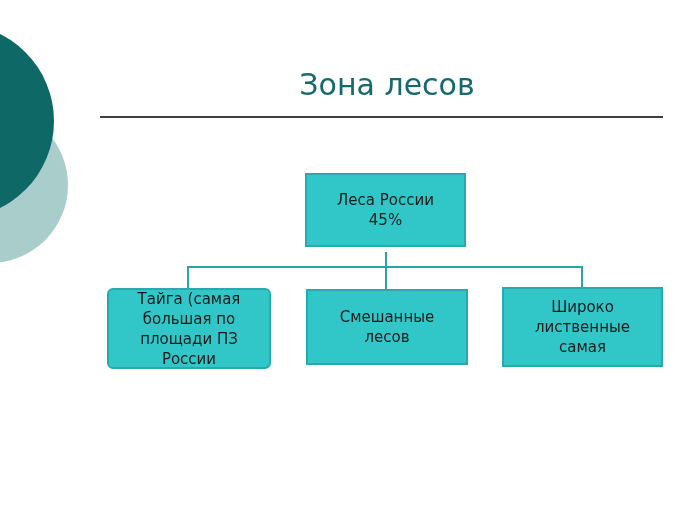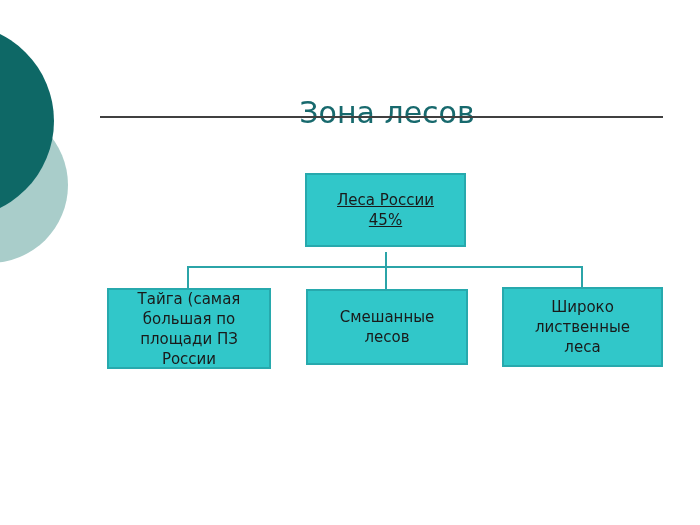--- a/index.html
+++ b/index.html
@@ -36,21 +36,20 @@
   }
 
   
   .title {
     position: absolute;
     left: 74px; top: 67px; width: 626px;
     text-align: center;
     font-size: 30px;
     line-height: 36px;
     color: var(--title);
-    margin-top: 28px;
   }
   .divider {
     position: absolute;
     left: 100px; top: 116px; width: 563px; height: 2px;
     background: var(--divider);
   }
 
   
   .node {
     position: absolute;
@@ -58,22 +57,22 @@
     border: 2px solid var(--box_border);
     color: var(--box_text);
     display: flex;
     align-items: center;
     justify-content: center;
     text-align: center;
     font-size: 15px;
     line-height: 20px;
     white-space: pre-line;
   }
-  .node-root  { left: 305px; top: 173px; width: 161px; height: 74px; text-decoration: underline; }
-  .node-left  { left: 107px; top: 288px; width: 164px; height: 81px; }
+  .node-root  { left: 305px; top: 173px; width: 161px; height: 74px; }
+  .node-left  { left: 107px; top: 288px; width: 164px; height: 81px; border-radius: 6px; }
   .node-mid   { left: 306px; top: 289px; width: 162px; height: 76px; }
   .node-right { left: 502px; top: 287px; width: 161px; height: 80px; }
 
   
   .conn { position: absolute; background: var(--connector); }
   .conn-v-root  { left: 385px; top: 252px; width: 2px; height: 37px; }
   .conn-h-main  { left: 187px; top: 266px; width: 396px; height: 2px; }
   .conn-v-left  { left: 187px; top: 266px; width: 2px; height: 22px; }
   .conn-v-right { left: 581px; top: 266px; width: 2px; height: 21px; }
 </style>
@@ -103,16 +102,16 @@
 площади ПЗ
 России</span>
   </div>
   <div class="node node-mid">
     <span>Смешанные
 лесов</span>
   </div>
   <div class="node node-right">
     <span>Широко
 лиственные
-леса</span>
+самая</span>
   </div>
 
 </div>
 
 </body></html>

